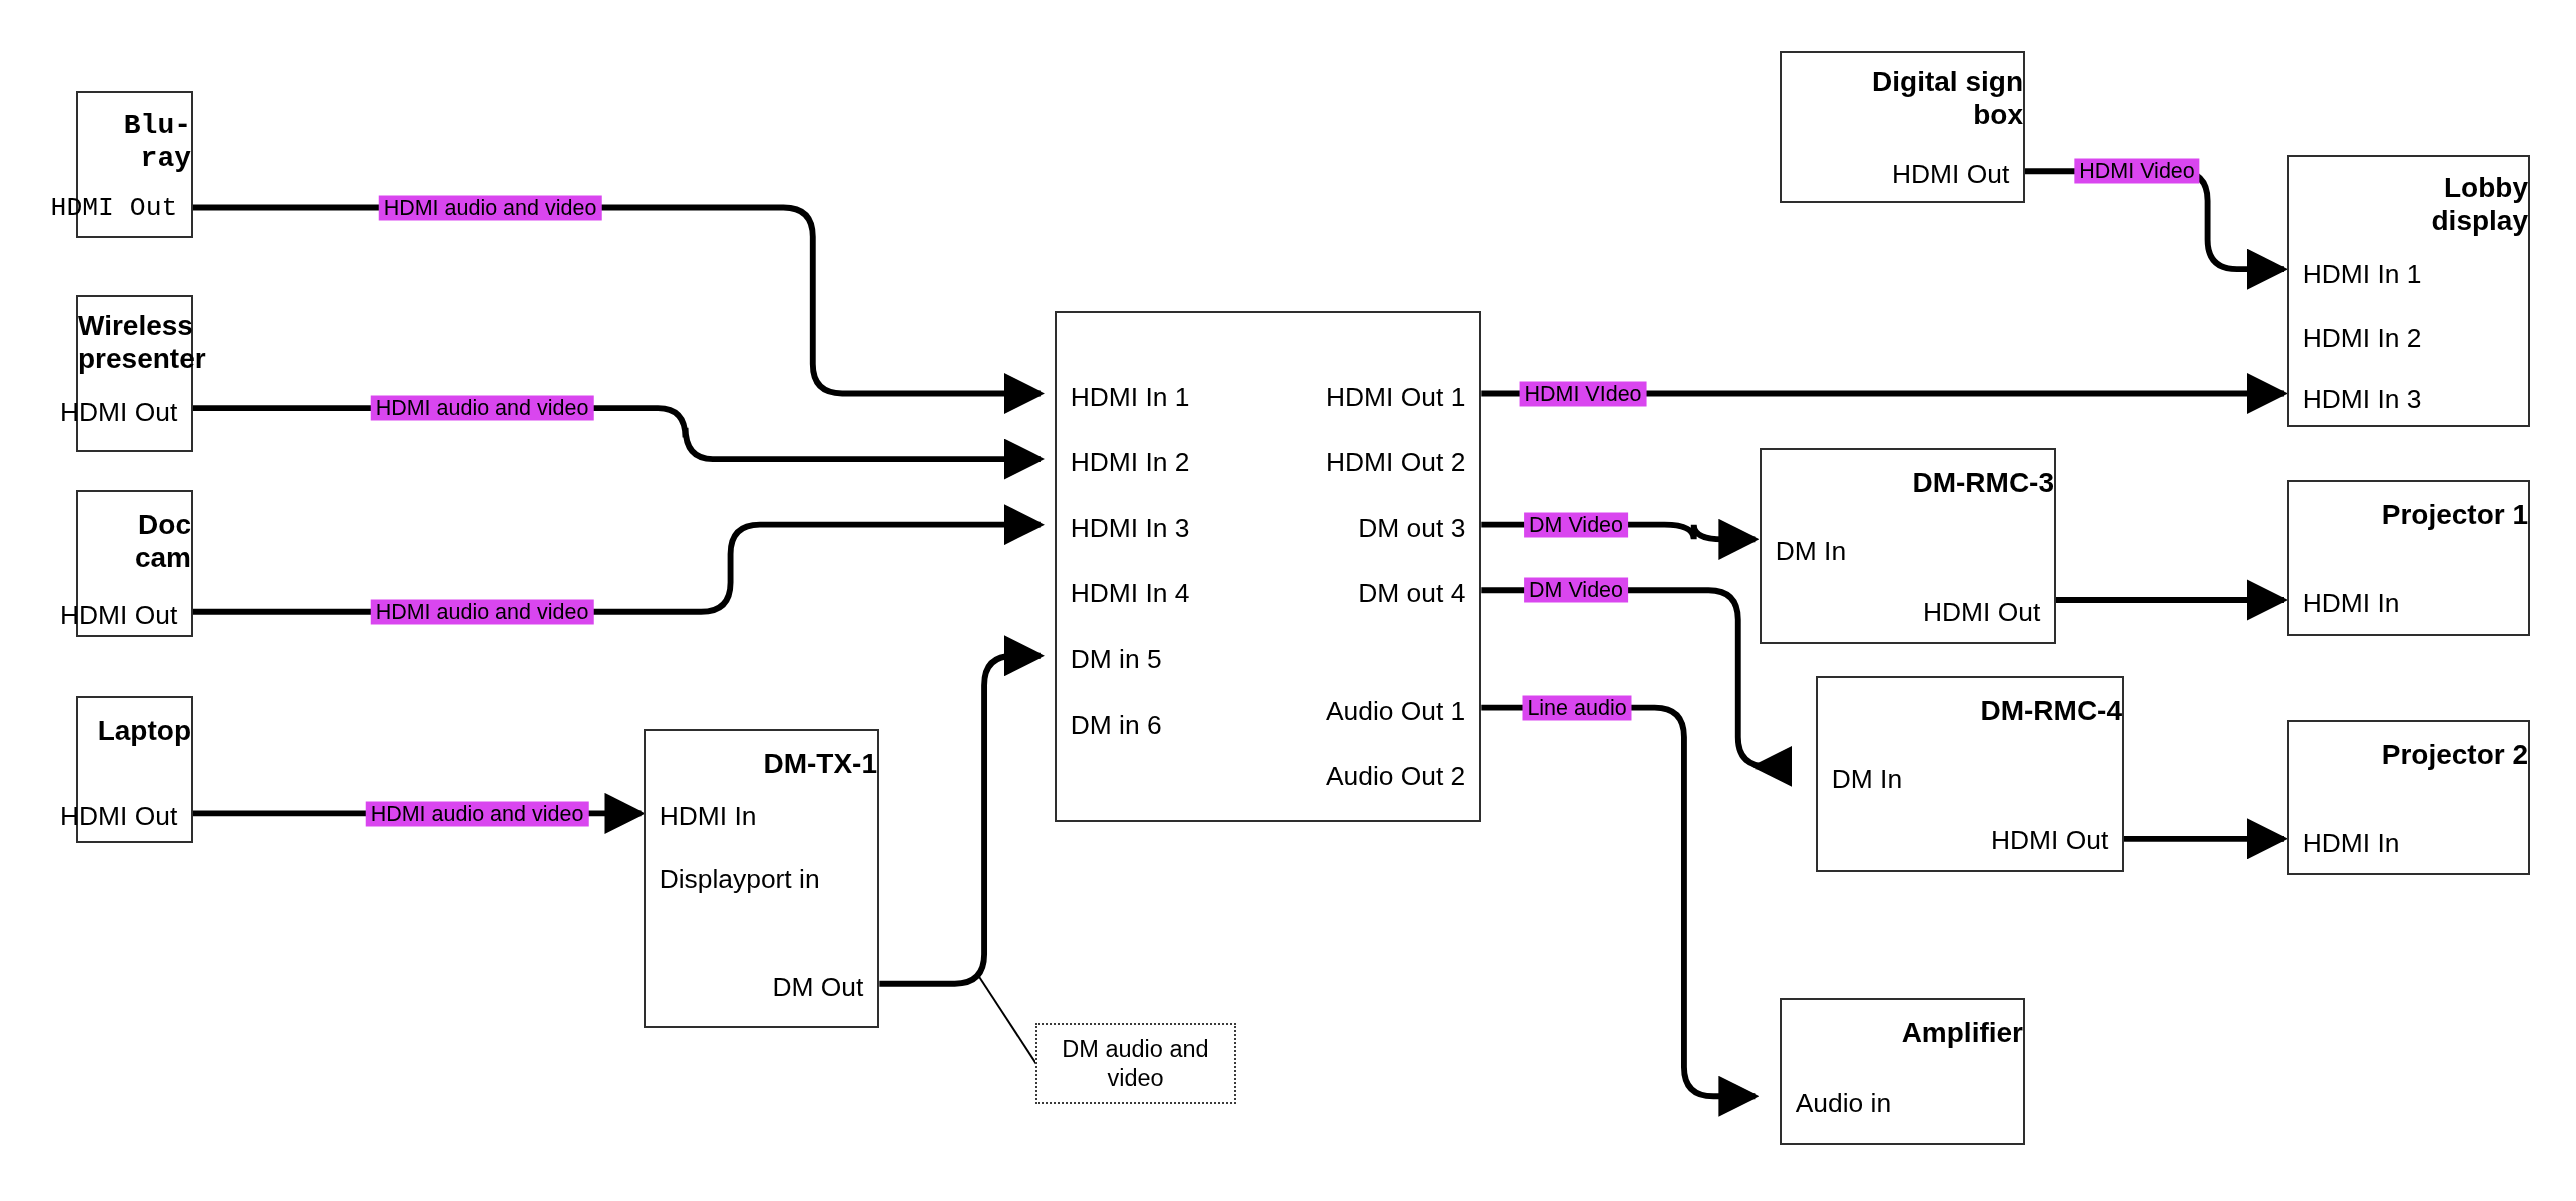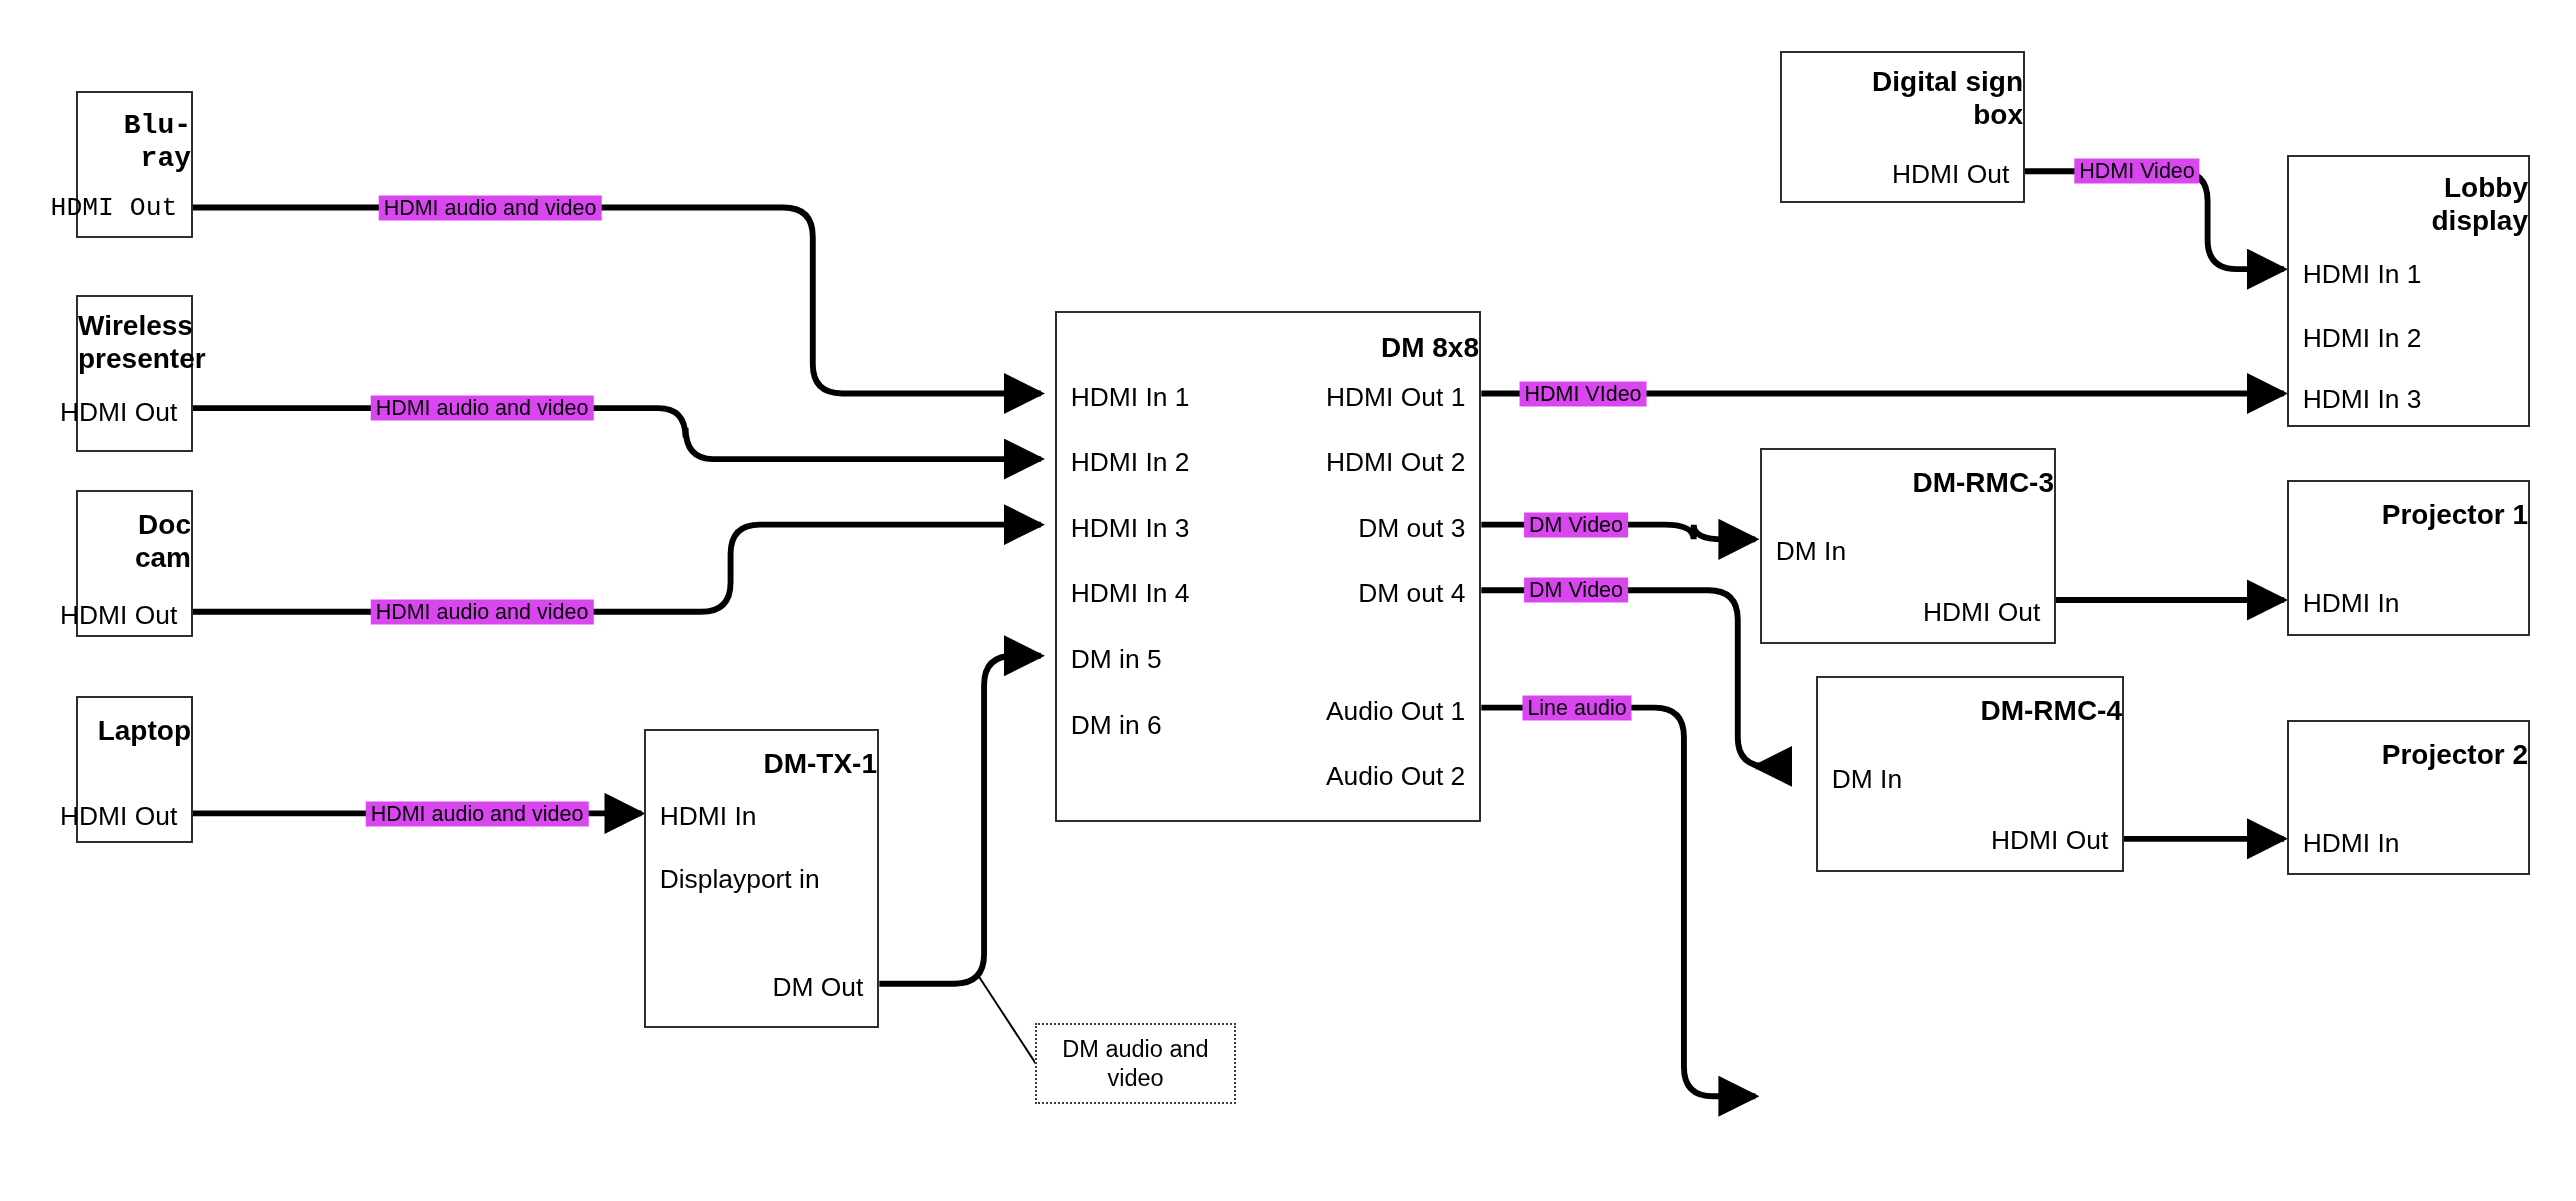--- a/index.html
+++ b/index.html
@@ -80,21 +80,20 @@
   </div>
 
   <div class="node" style="left:644px;top:729px;width:235px;height:299px;">
     <div class="title" style="margin-top:15.7px;">DM-TX-1</div>
     <div class="port left" style="top:70px;">HDMI In</div>
     <div class="port left" style="top:133px;">Displayport in</div>
     <div class="port right" style="top:241px;">DM Out</div>
   </div>
 
   <div class="node" style="left:1055px;top:311px;width:426px;height:511px;">
-    <div class="title" style="margin-top:17.6px;">DM 8x8</div>
     <div class="port left" style="top:69px;">HDMI In 1</div>
     <div class="port left" style="top:134px;">HDMI In 2</div>
     <div class="port left" style="top:200px;">HDMI In 3</div>
     <div class="port left" style="top:265px;">HDMI In 4</div>
     <div class="port left" style="top:331px;">DM in 5</div>
     <div class="port left" style="top:397px;">DM in 6</div>
     <div class="port right" style="top:69px;">HDMI Out 1</div>
     <div class="port right" style="top:134px;">HDMI Out 2</div>
     <div class="port right" style="top:200px;">DM out 3</div>
     <div class="port right" style="top:265px;">DM out 4</div>
@@ -131,20 +130,24 @@
   <div class="node" style="left:2287px;top:480px;width:243px;height:156px;">
     <div class="title" style="margin-top:15.7px;">Projector 1</div>
     <div class="port left" style="top:106px;">HDMI In</div>
   </div>
 
   <div class="node" style="left:2287px;top:720px;width:243px;height:155px;">
     <div class="title" style="margin-top:15.7px;">Projector 2</div>
     <div class="port left" style="top:106px;">HDMI In</div>
   </div>
 
+  <div class="node" style="left:1780px;top:998px;width:245px;height:147px;">
+    <div class="title" style="margin-top:15.7px;">Amplifier</div>
+    <div class="port left" style="top:88px;">Audio in</div>
+  </div>
 
   <div class="edge-label" style="left:490px;top:208px;">HDMI audio and video</div>
   <div class="edge-label" style="left:482px;top:408px;">HDMI audio and video</div>
   <div class="edge-label" style="left:482px;top:612px;">HDMI audio and video</div>
   <div class="edge-label" style="left:477px;top:814px;">HDMI audio and video</div>
   <div class="edge-label" style="left:2137px;top:171px;">HDMI Video</div>
   <div class="edge-label" style="left:1583px;top:394px;">HDMI VIdeo</div>
   <div class="edge-label" style="left:1576px;top:525px;">DM Video</div>
   <div class="edge-label" style="left:1576px;top:590px;">DM Video</div>
   <div class="edge-label" style="left:1577px;top:708px;">Line audio</div>

